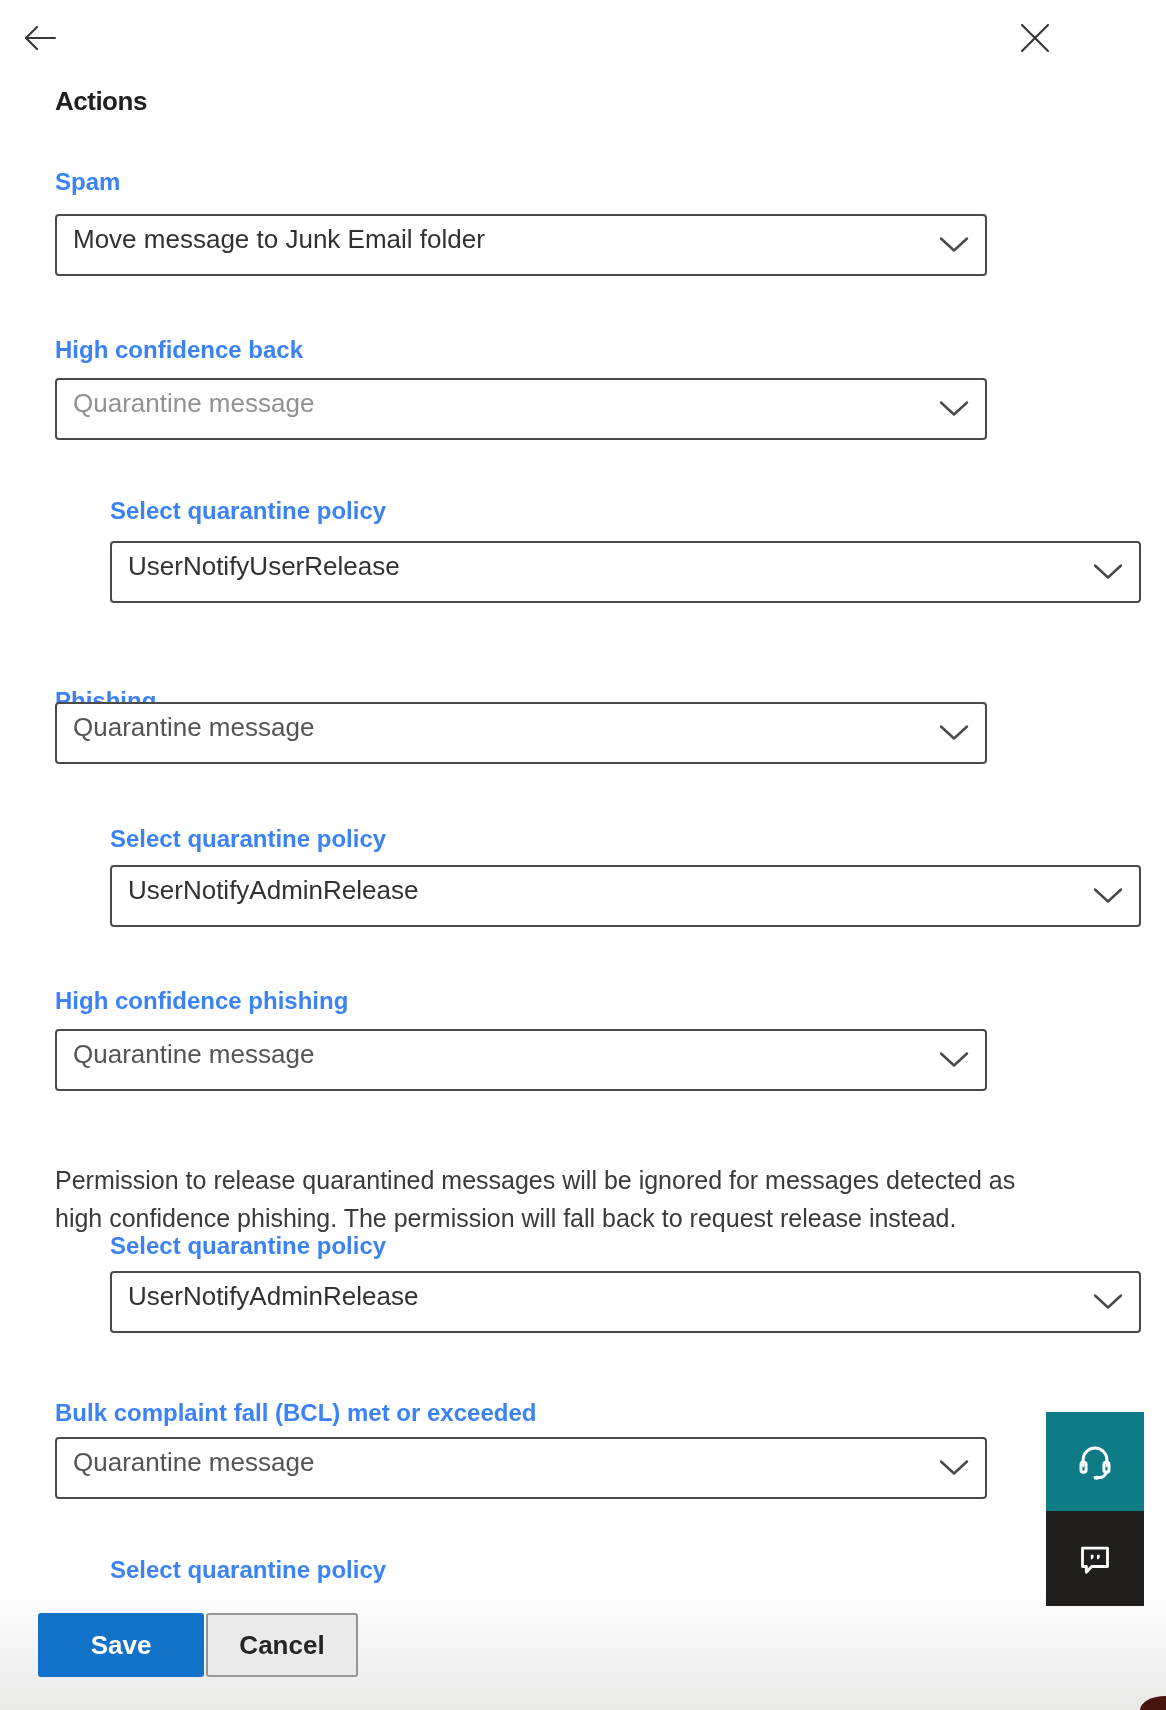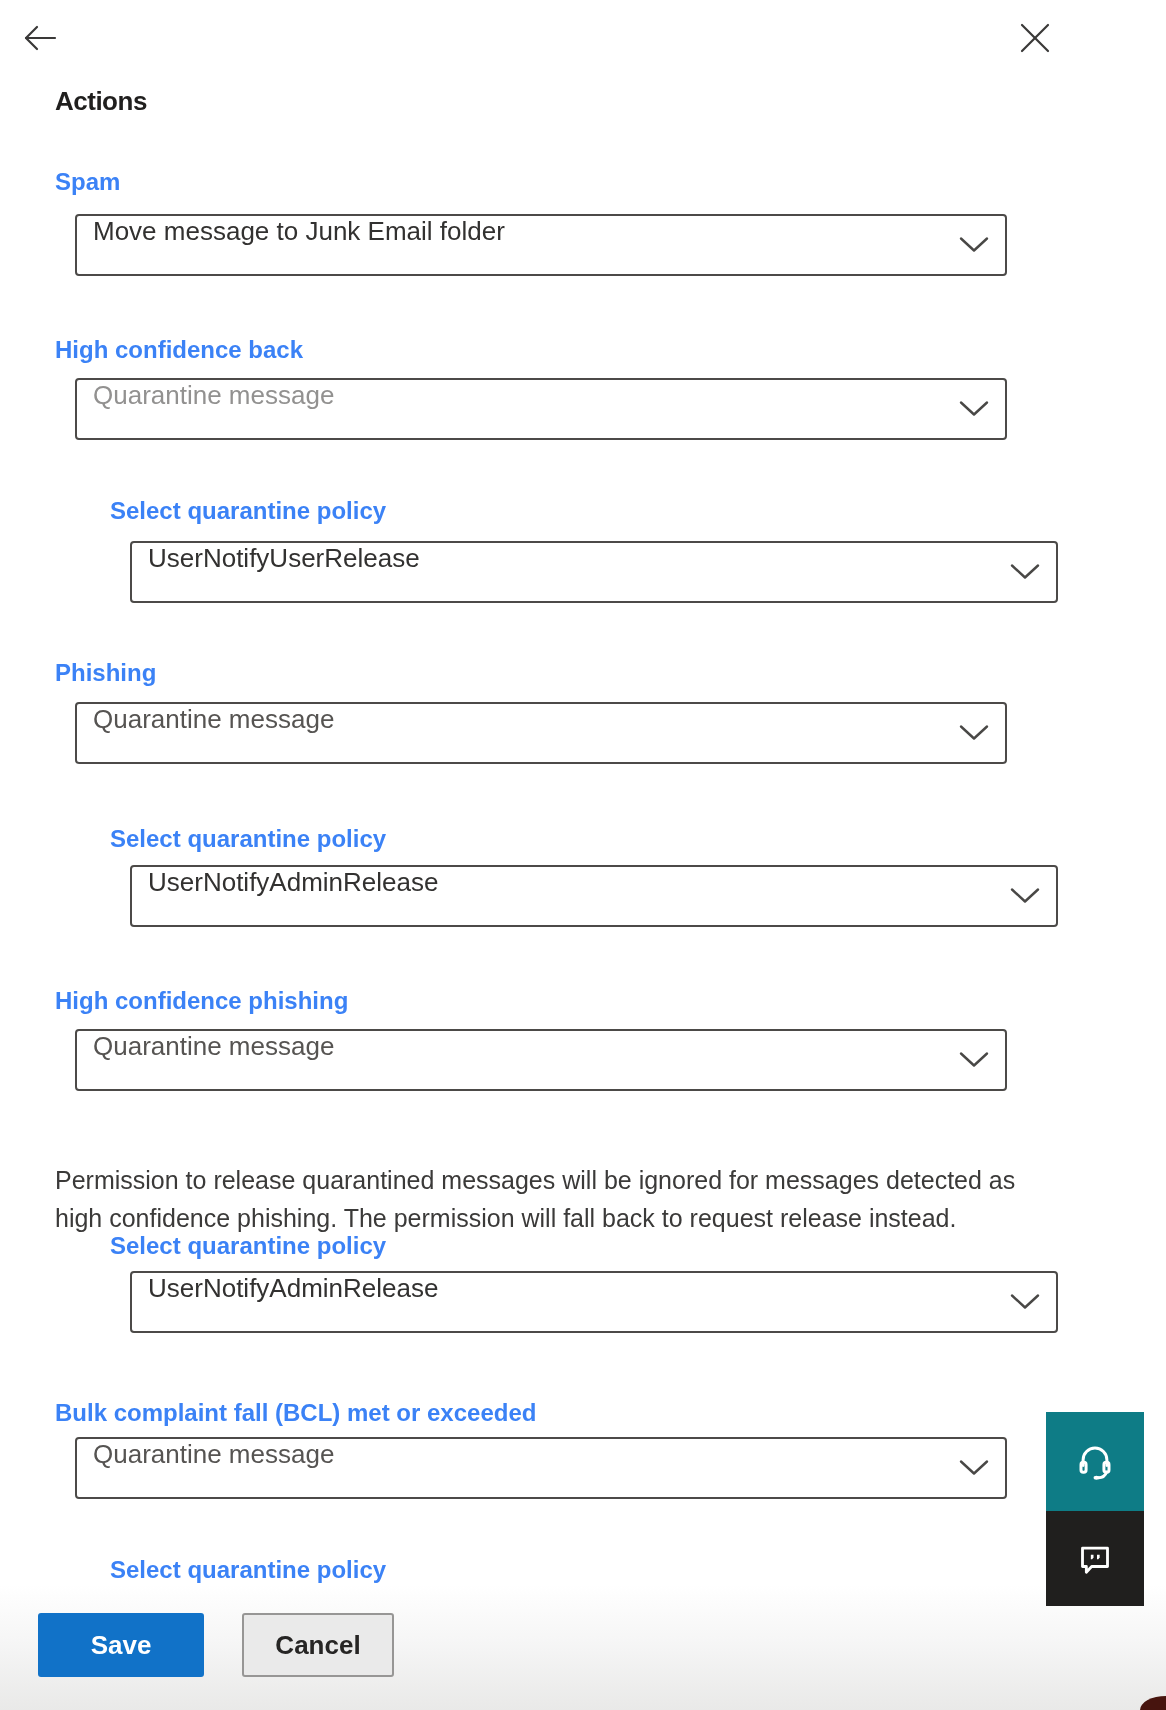--- a/index.html
+++ b/index.html
@@ -20,41 +20,41 @@
     font-size:26px;font-weight:700;color:#201f1e;letter-spacing:-0.5px;
   }
   .lbl{
     position:absolute;left:55px;
     font-size:24px;font-weight:600;color:#3b82f6;white-space:nowrap;
   }
   .lbl.ind{left:110px;}
   .dd{
     position:absolute;left:55px;width:932px;height:62px;box-sizing:border-box;
     border:2px solid #4c4a48;border-radius:4px;background:#ffffff;
-    display:flex;padding:0 56px 12px 16px;cursor:pointer;margin-left:20px;
+    display:flex;align-items:center;padding:0 56px 12px 16px;cursor:pointer;
   }
-  .dd.ind{left:110px;width:928px;}
+  .dd.ind{left:110px;width:1031px;}
   .val{font-size:26px;color:#323130;white-space:nowrap;overflow:hidden;}
   .val.ph{color:#929190;}
   .val.mid{color:#565452;}
   .chev{position:absolute;right:16px;top:50%;transform:translateY(-50%);}
   .note{
     position:absolute;left:55px;top:1136px;width:985px;
     font-size:25px;line-height:38px;color:#3b3a39;font-weight:400;
   }
   .footer{
     position:absolute;left:0;top:1585px;width:1166px;height:125px;z-index:5;
     background:linear-gradient(180deg,#ffffff 0%,#f6f6f6 45%,#e9e9e8 100%);
   }
   .btn{
     position:absolute;top:28px;height:64px;box-sizing:border-box;
     font-family:inherit;font-size:26px;font-weight:600;border-radius:3px;cursor:pointer;
   }
   .btn.save{left:38px;width:166px;background:#1172c8;border:2px solid #1172c8;color:#ffffff;}
-  .btn.cancel{left:206px;width:152px;background:#eaeaea;border:2px solid #979695;color:#262524;margin-left:36px;}
+  .btn.cancel{left:206px;width:152px;background:#eaeaea;border:2px solid #979695;color:#262524;}
   .float-btn{
     position:absolute;left:1046px;width:98px;border:none;cursor:pointer;z-index:10;
     display:flex;align-items:center;justify-content:center;padding:0;
   }
   .float-help{top:1412px;height:99px;background:#0e7c86;}
   .float-feedback{top:1511px;height:95px;background:#201f1e;}
   .clipwrap{
     position:absolute;left:0;top:1540px;width:1166px;height:48px;overflow:hidden;z-index:1;
   }
   .clipwrap .lbl{top:16px;}
@@ -98,21 +98,21 @@
 </div>
 
 <div class="lbl ind" style="top:497px">Select quarantine policy</div>
 <div class="dd ind" style="top:541px">
   <span class="val">UserNotifyUserRelease</span>
   <svg class="chev" width="30" height="17" viewBox="0 0 30 17" fill="none" stroke="#494846" stroke-width="2.4" stroke-linecap="round" stroke-linejoin="round">
       <path d="M2 2 L15 14 L28 2"></path>
     </svg>
 </div>
 
-<div class="lbl" style="top:659px">Phishing</div>
+<div class="lbl" style="top:687px">Phishing</div>
 <div class="dd" style="top:702px">
   <span class="val mid">Quarantine message</span>
   <svg class="chev" width="30" height="17" viewBox="0 0 30 17" fill="none" stroke="#494846" stroke-width="2.4" stroke-linecap="round" stroke-linejoin="round">
       <path d="M2 2 L15 14 L28 2"></path>
     </svg>
 </div>
 
 <div class="lbl ind" style="top:825px">Select quarantine policy</div>
 <div class="dd ind" style="top:865px">
   <span class="val">UserNotifyAdminRelease</span>

